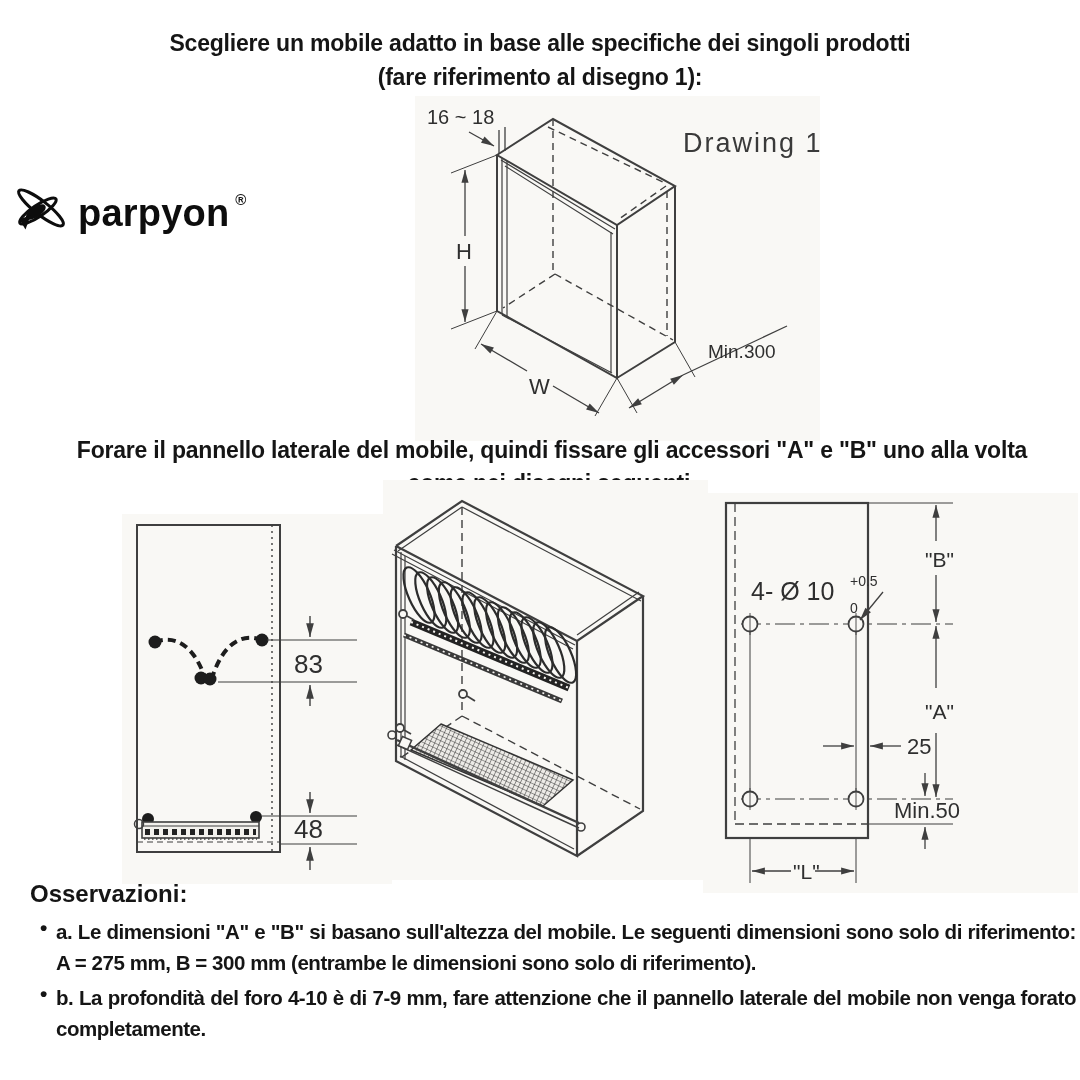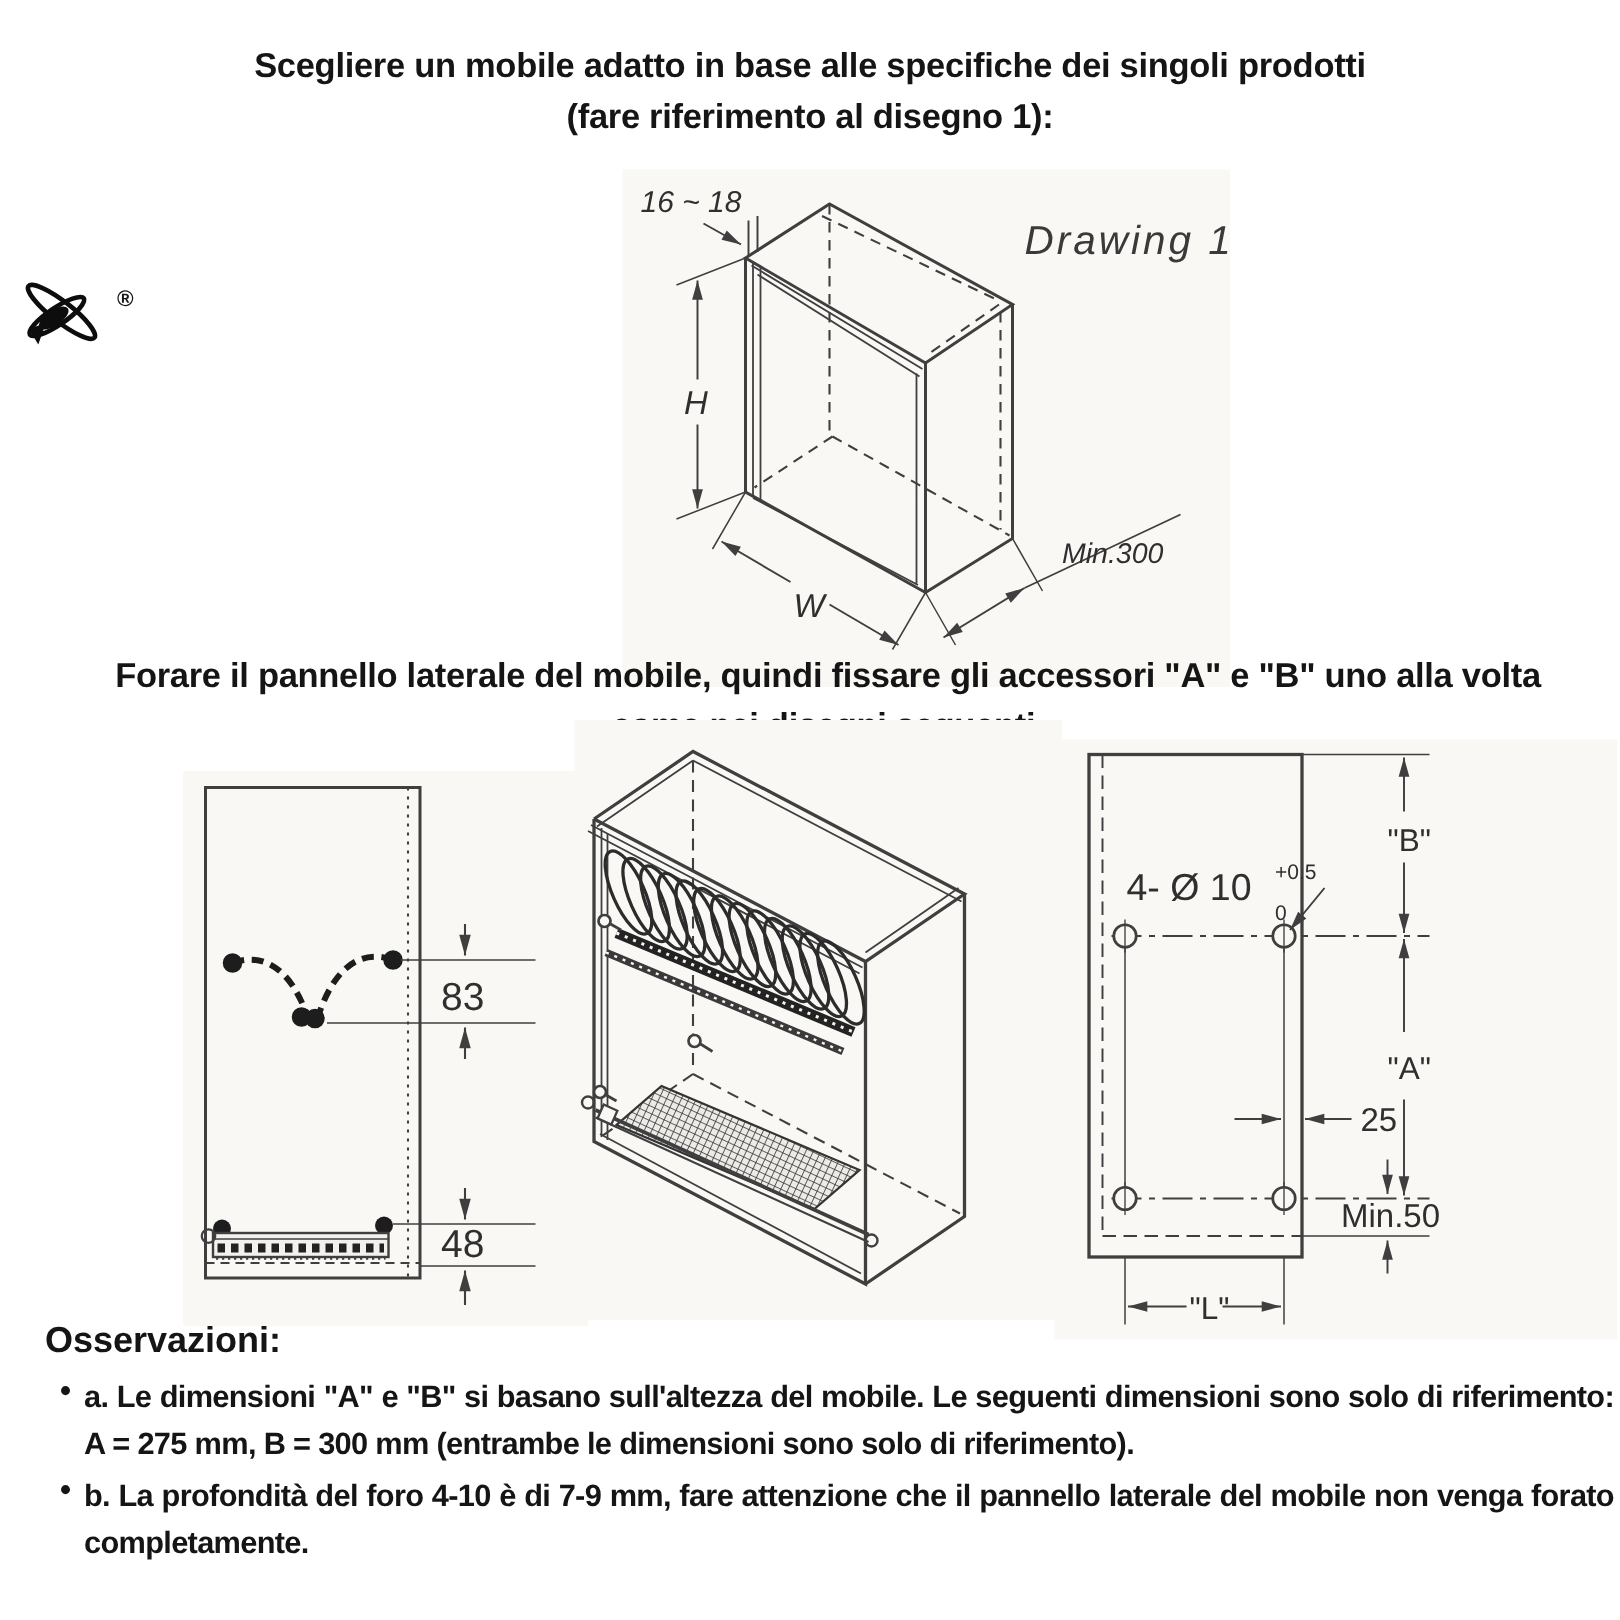--- a/index.html
+++ b/index.html
@@ -8,21 +8,21 @@
   .page { position:relative; width:1080px; height:778px; background:#ffffff; }
 
   .heading { position:absolute; top:26px; left:0; width:1080px; text-align:center;
              font-weight:700; font-size:23px; line-height:34px; letter-spacing:-0.2px; }
 
   .brand { position:absolute; top:180px; left:10px; display:flex; align-items:center; gap:6px; }
   .brand-name { font-weight:700; font-size:38px; letter-spacing:0.2px; color:#0d0d0d; }
   .brand-reg { font-weight:700; font-size:15px; vertical-align:top; position:relative; top:-14px; }
 
   .scan { position:absolute; background:#f9f8f5; }
-  #drawing1     { left:415px; top:113px;  width:405px; height:345px;font-style:italic; }
+  #drawing1     { left:415px; top:96px;  width:405px; height:345px; }
   #panel-scan   { left:122px; top:514px; width:270px; height:370px; }
   #cabinet-scan { left:383px; top:480px; width:325px; height:400px; }
   #template-scan{ left:703px; top:493px; width:375px; height:400px; }
 
   .instruction { position:absolute; top:434px; left:0; width:1080px; text-align:center;
                  font-weight:700; font-size:23px; line-height:33px; letter-spacing:-0.2px;padding-left:24px; }
 
   .observations { position:absolute; top:880px; left:14px; width:1046px;margin-left:16px; }
   .obs-title { font-weight:700; font-size:24px; margin-bottom:8px; }
   .obs-item { display:flex; margin-bottom:4px; }
@@ -47,20 +47,21 @@
     <span>
       <svg width="62" height="62" viewBox="0 0 60 60">
         <g stroke="#0d0d0d" fill="none" stroke-width="3" stroke-linecap="round">
           <ellipse cx="30" cy="27" rx="27" ry="6.5" transform="rotate(38 30 27)"></ellipse>
           <ellipse cx="27" cy="30" rx="21" ry="5.5" transform="rotate(-34 27 30)"></ellipse>
         </g>
         <ellipse cx="25" cy="31" rx="11" ry="5" transform="rotate(-34 25 31)" fill="#0d0d0d"></ellipse>
         <path d="M9 38 L20 34 L15 48 Z" fill="#0d0d0d"></path>
       </svg>
     </span>
+    <span class="brand-name">parpyon</span>
     <span class="brand-reg">®</span>
   </div>
 
   <div id="drawing1" class="scan">
     <svg width="405" height="345" viewBox="0 0 405 345">
       <defs>
         <marker id="ah1" viewBox="0 0 10 6" refX="9.5" refY="3" markerWidth="11" markerHeight="7" orient="auto-start-reverse">
           <path d="M0.5,0.5 L9.5,3 L0.5,5.5 Z" fill="#3f3f3f"></path>
         </marker>
       </defs>

